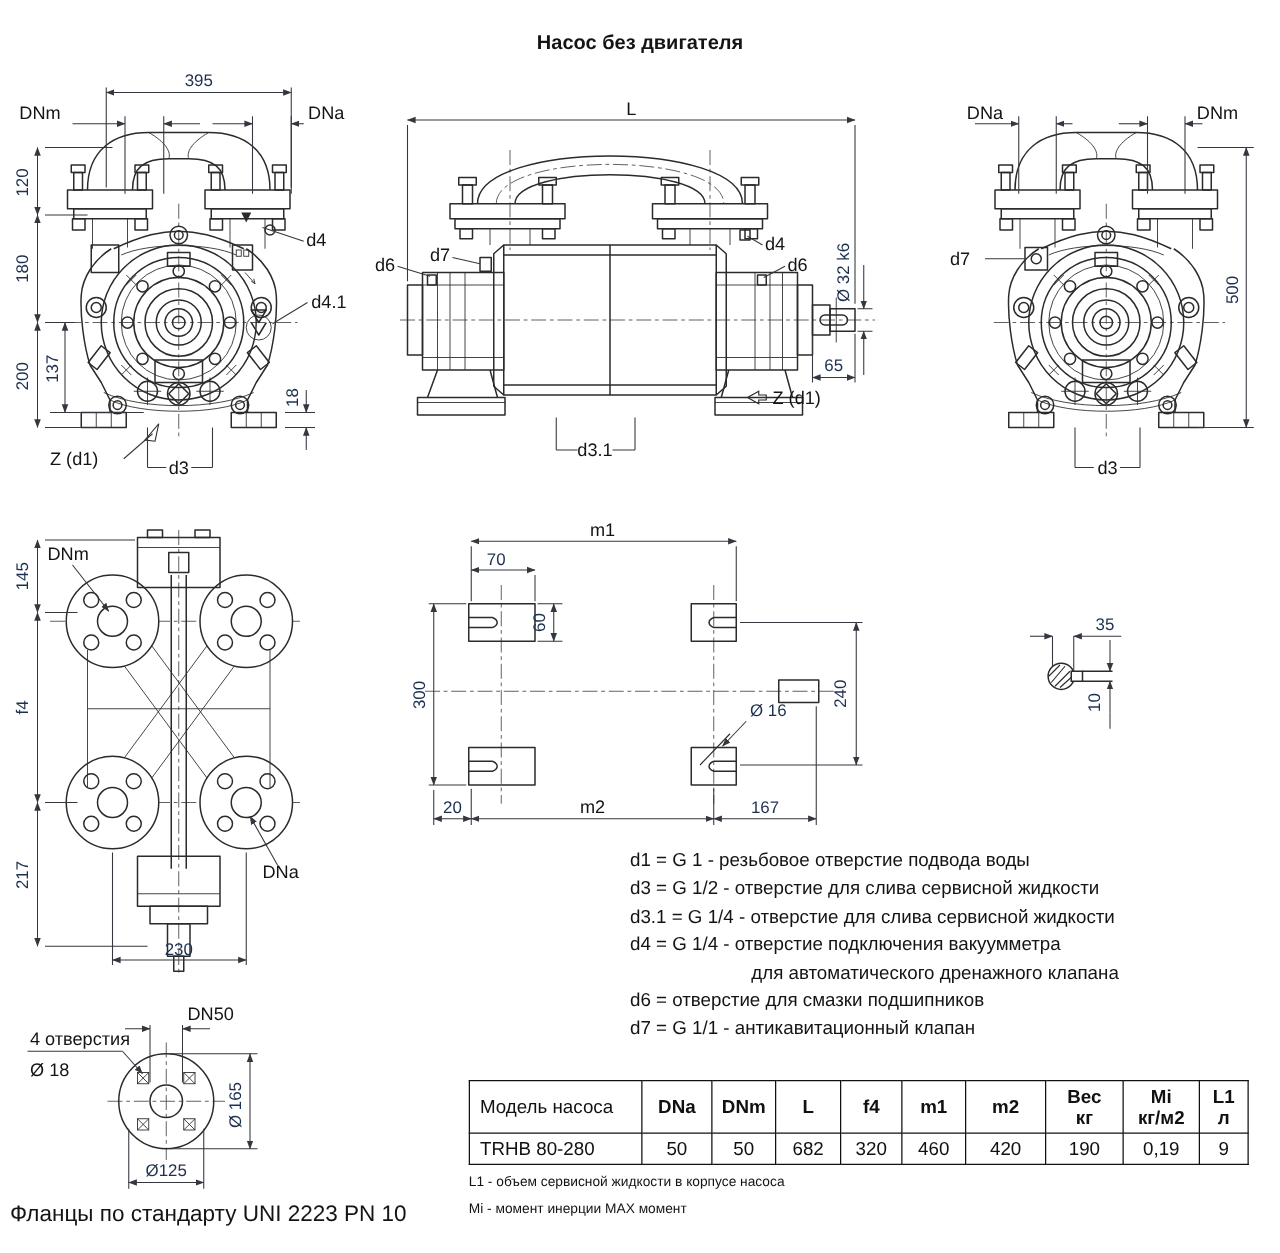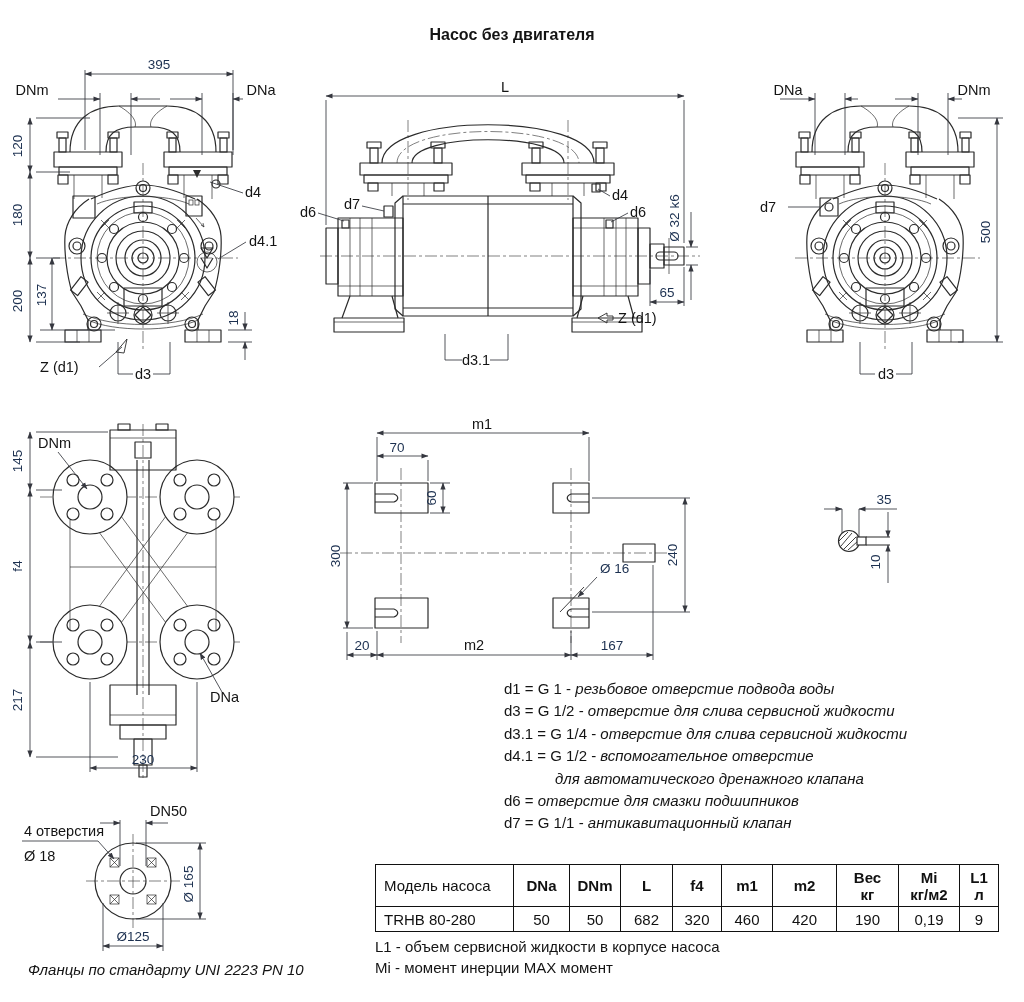--- a/index.html
+++ b/index.html
@@ -11,31 +11,31 @@
   .sw {stroke:#2b2b2b;stroke-width:1.2;fill:#fff;}
   .cl {stroke:#4a4a4a;stroke-width:.7;fill:none;stroke-dasharray:12 3 3 3;}
   .dm {stroke:#35373f;stroke-width:.85;fill:none;}
   .ht {stroke:#2b2b2b;stroke-width:.9;fill:none;}
   text{font-family:"Liberation Sans",sans-serif;}
   .tn {font-size:13.5px;fill:#1c3050;}
   .tl {font-size:14.5px;fill:#141414;}
   .ttl{position:absolute;left:0;top:26px;width:100%;text-align:center;
        font-size:16px;font-weight:bold;}
   .legend{position:absolute;left:504px;top:678px;font-size:15px;line-height:22.4px;white-space:nowrap;}
-  .legend .ld{font-style:italic;}
-  .legend .cont{margin-left:51px;}
+  .legend .ld{}
+  .legend .cont{margin-left:97px;}
   table.spec{position:absolute;left:375px;top:864px;border-collapse:collapse;
              font-size:15px;color:#111;}
   table.spec td{border:1.5px solid #111;text-align:center;padding:0 4px;}
   table.spec .hrow td{height:41px;margin-top:32px;}
   table.spec .drow td{height:24px;}
   table.spec td.model{text-align:left;padding-left:8px;}
   table.spec .b{font-weight:bold;}
-  .notes{position:absolute;left:375px;top:936px;font-size:15px;line-height:21px;white-space:nowrap;}
-  .fnote{position:absolute;left:28px;top:961px;font-size:15px;white-space:nowrap;font-style:italic;}
+  .notes{position:absolute;left:375px;top:936px;font-size:11px;line-height:21px;white-space:nowrap;}
+  .fnote{position:absolute;left:8px;top:961px;font-size:18px;white-space:nowrap;}
 </style>
 </head>
 <body>
 
 <div id="stage">
 
 <div class="ttl">Насос без двигателя</div>
 
 <svg width="1024" height="1002" viewBox="0 0 1024 1002">
 <defs>
@@ -430,21 +430,21 @@
   <path class="dm" d="M103,903 V951 M163,903 V951"></path>
   <line class="dm" x1="103" y1="946" x2="163" y2="946" marker-start="url(#ma)" marker-end="url(#ma)"></line>
   <text class="tn" x="133" y="941" text-anchor="middle">Ø125</text>
 </g>
 </svg>
 
 <div class="legend">
   <div><span>d1 = G 1 - </span><span class="ld">резьбовое отверстие подвода воды</span></div>
   <div><span>d3 = G 1/2 - </span><span class="ld">отверстие для слива сервисной жидкости</span></div>
   <div><span>d3.1 = G 1/4 - </span><span class="ld">отверстие для слива сервисной жидкости</span></div>
-  <div><span>d4.1 = G 1/2 - </span><span class="ld">вспомогательное отверстие</span></div>
+  <div><span>d4 = G 1/4 - </span><span class="ld">отверстие подключения вакуумметра</span></div>
   <div class="cont"><span class="ld">для автоматического дренажного клапана</span></div>
   <div><span>d6 = </span><span class="ld">отверстие для смазки подшипников</span></div>
   <div><span>d7 = G 1/1 - </span><span class="ld">антикавитационный клапан</span></div>
 </div>
 
 <table class="spec">
   <tbody>
         <tr class="hrow">
     <td class="model" style="width:125px">Модель насоса</td>
     <td class="b" style="width:47px">DNa</td>

